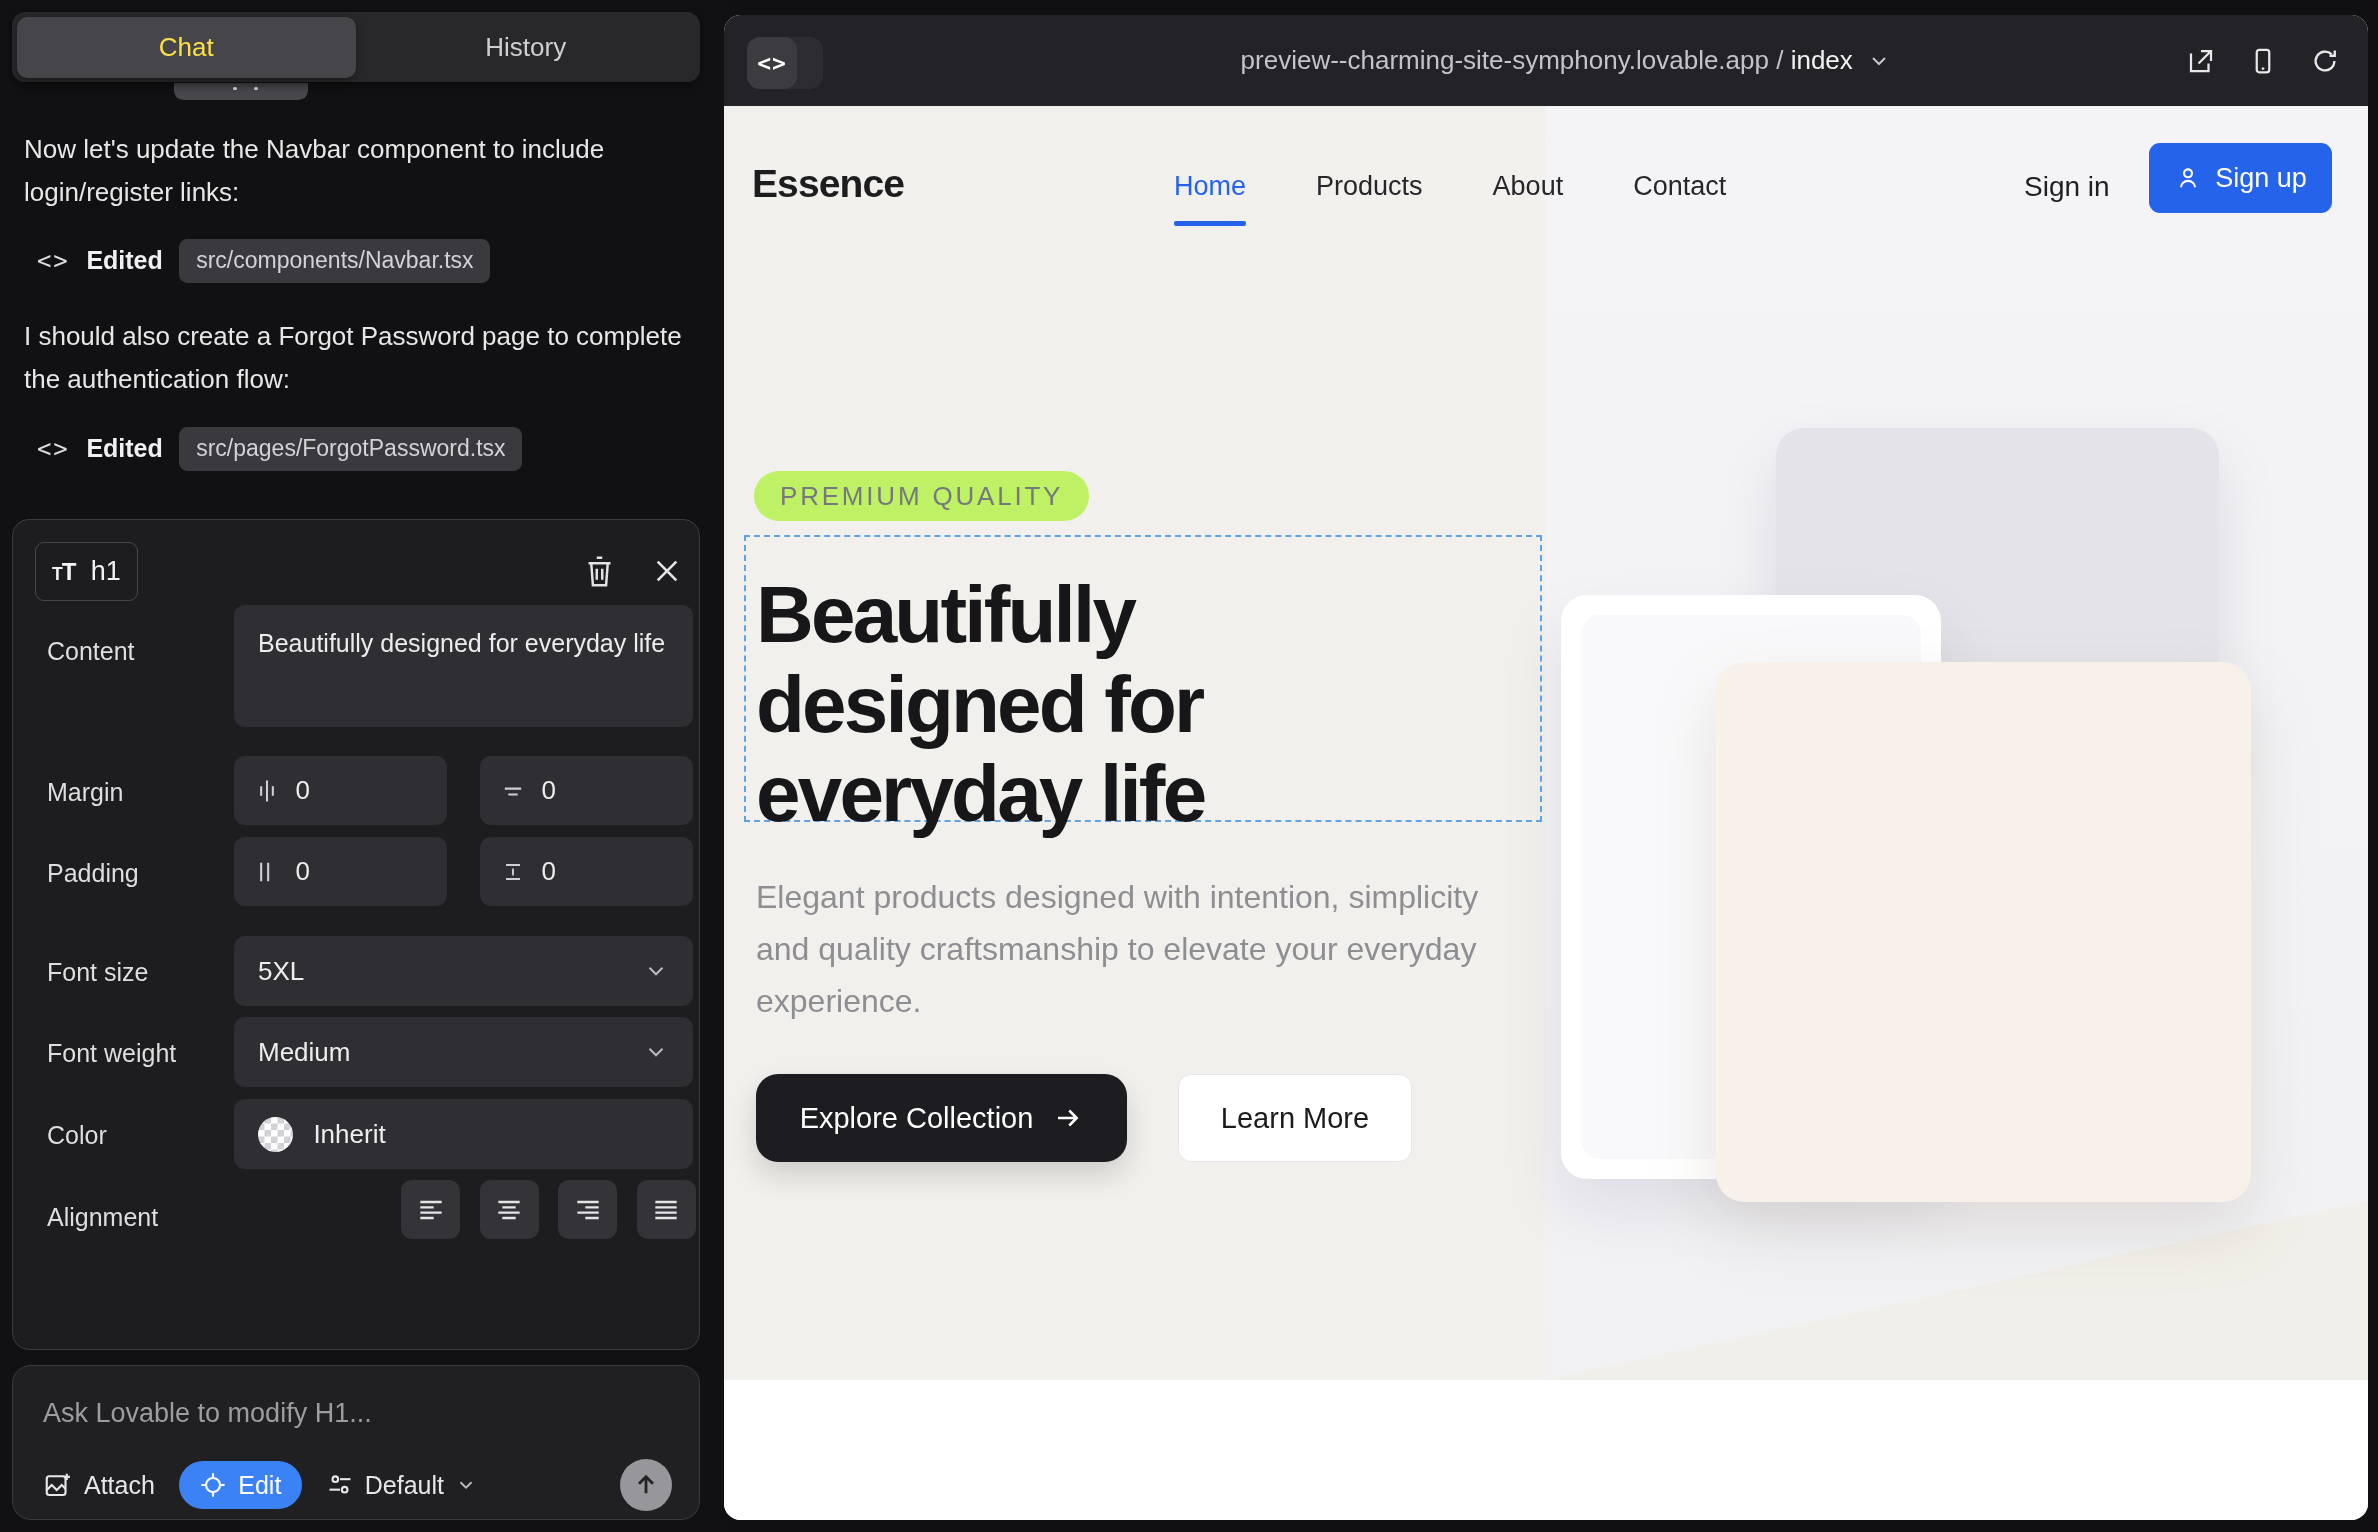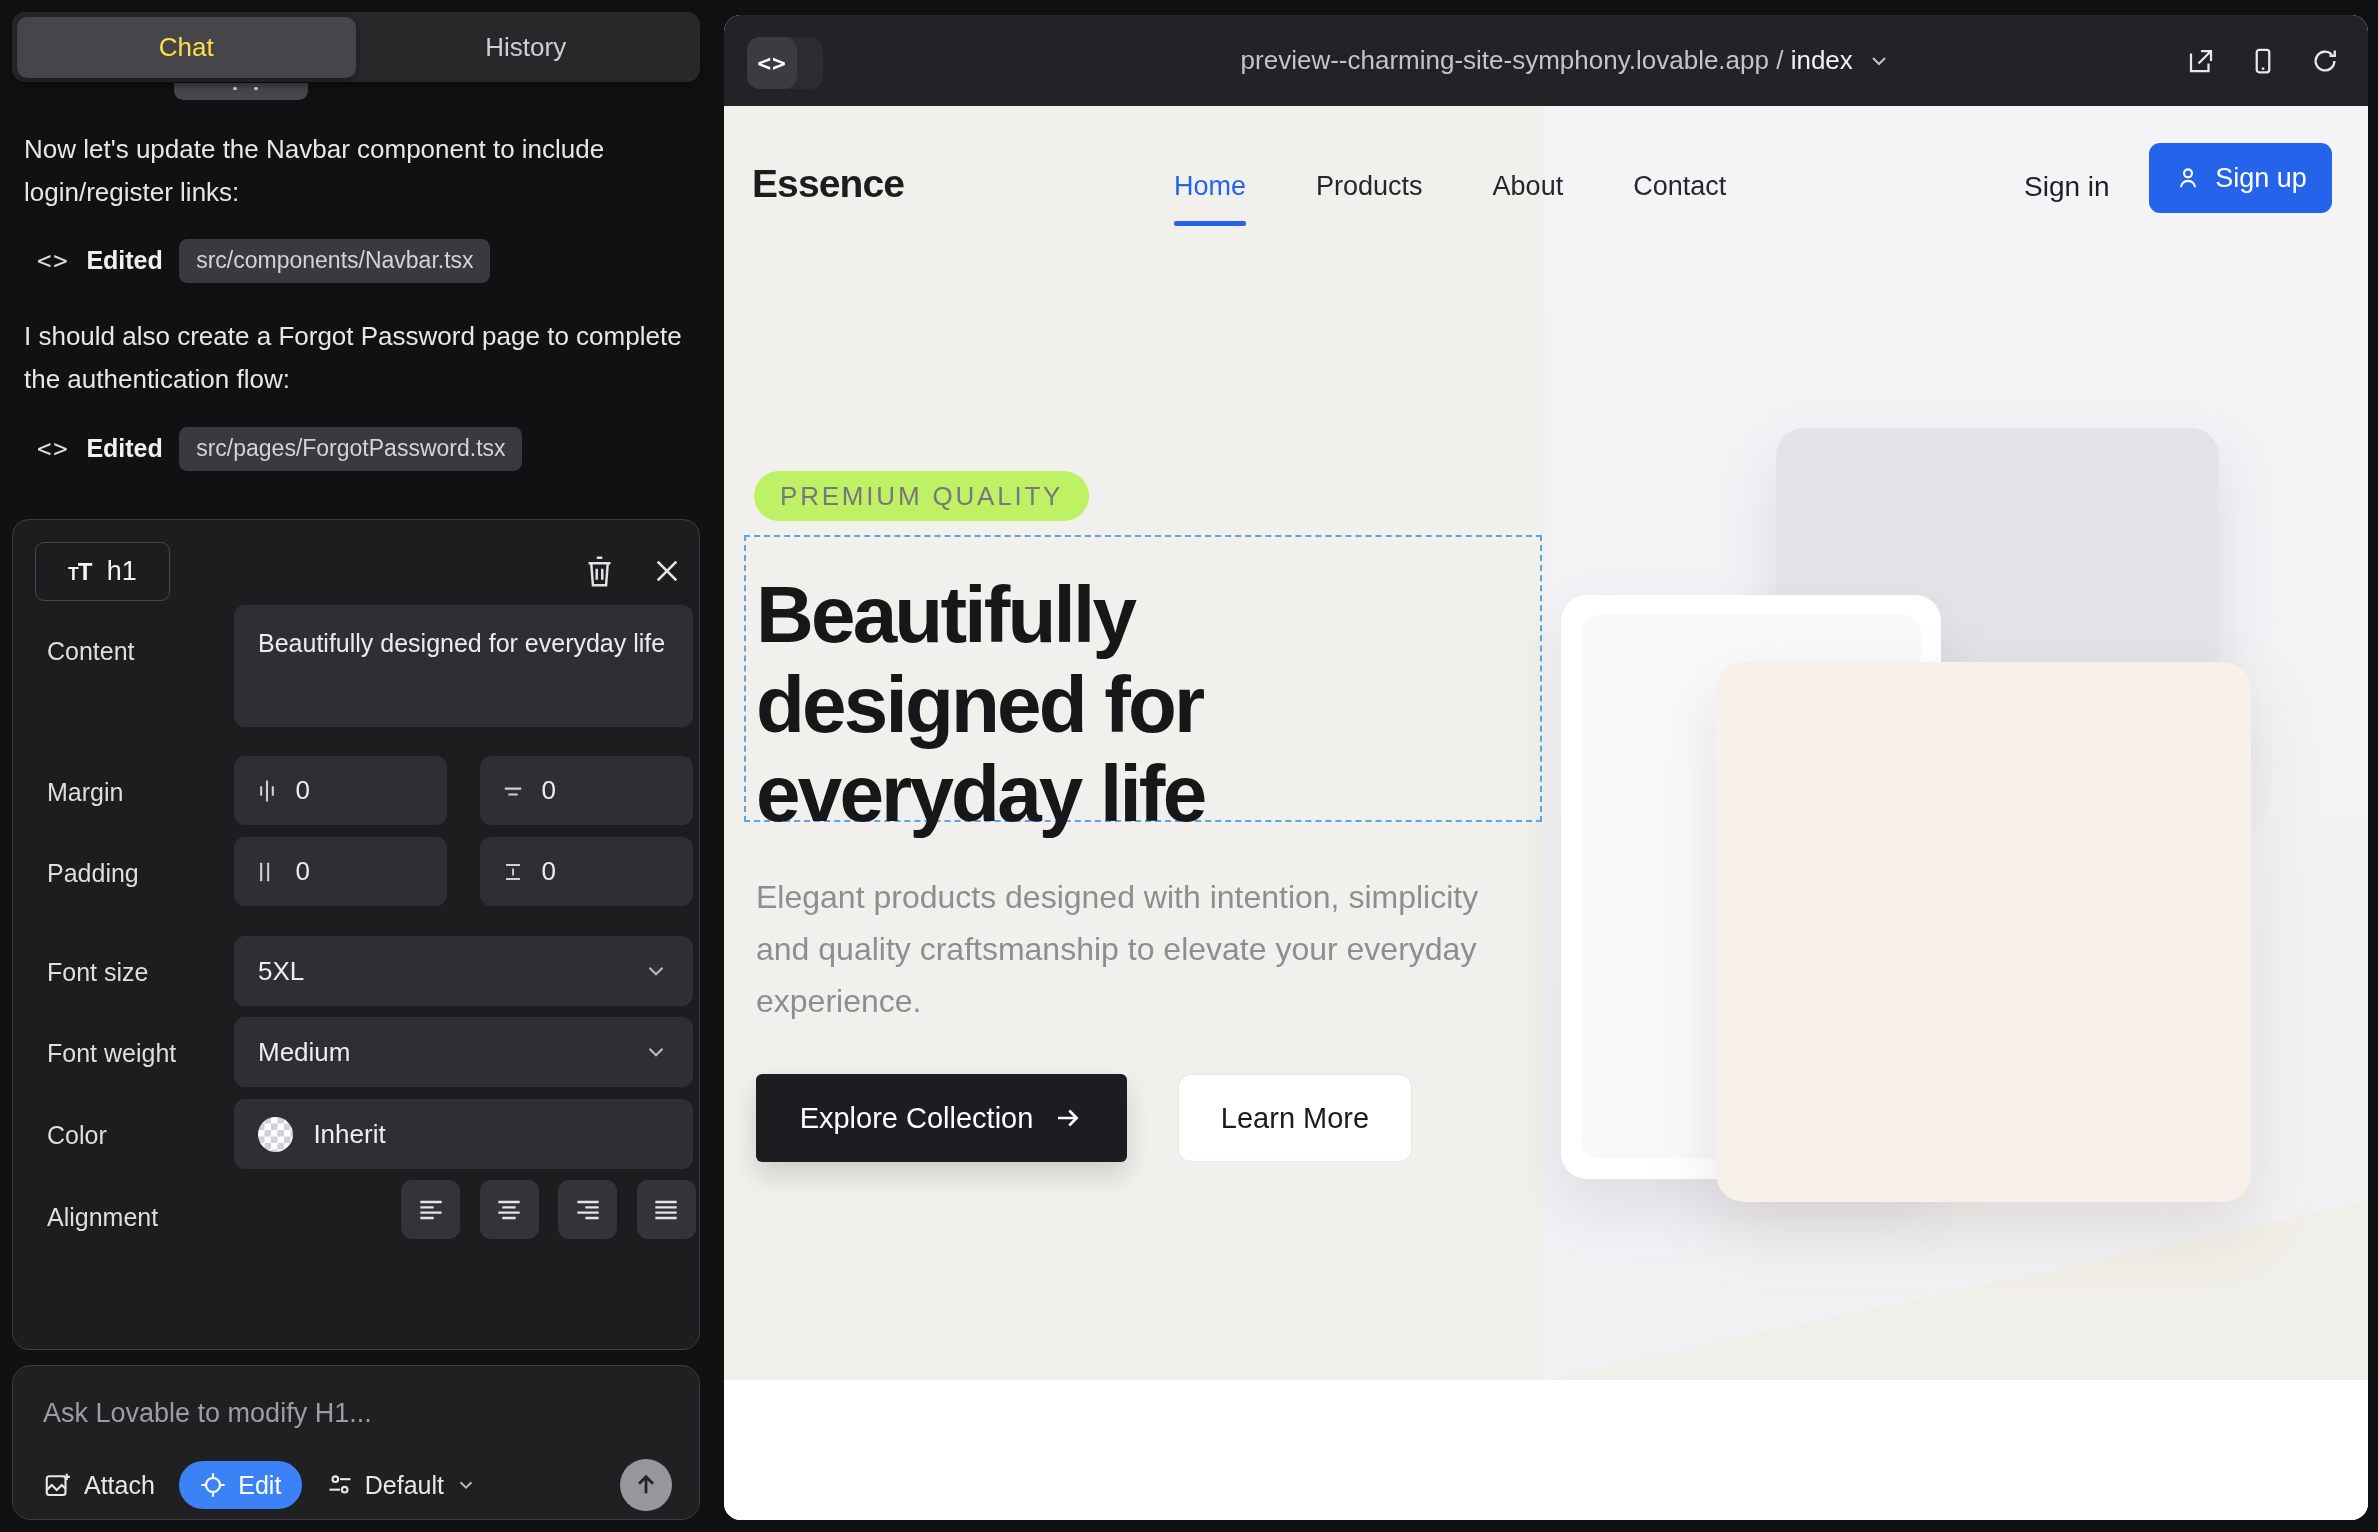--- a/index.html
+++ b/index.html
@@ -22,21 +22,21 @@
   .scroll-chip i.d1 { left:59px; } .scroll-chip i.d2 { left:80px; }
 
   .msg { left:24px; width:662px; color:#e7e7e8; font-size:26px; line-height:1.67; }
   .edited-row { left:37px; display:flex; align-items:center; gap:16.7px; }
   .code-glyph { color:#dcdcde; font-size:24px; letter-spacing:1.9px; font-family:"DejaVu Sans Mono", monospace; }
   .edited-label { color:#f0f0f2; font-size:25px; font-weight:700; }
   .file-chip { background:#3a3a3e; color:#d3d3d7; font-size:23px; padding:8.3px 16.7px; border-radius:8.3px; }
 
   .editor { left:12px; top:519px; width:688px; height:831px; background:#1d1d20;
             border:1.9px solid #3d3d41; border-radius:16.7px; }
-  .tag-pill { left:22px; top:22px; height:59px; padding:0 32px; border:1.9px solid #47474b; border-radius:9px;
+  .tag-pill { left:22px; top:22px; height:59px; padding:0 16px; border:1.9px solid #47474b; border-radius:9px;
               display:inline-flex; align-items:center; gap:15px; color:#f2f2f4; }
   .tag-pill .tt { font-size:24px; letter-spacing:-0.9px; font-weight:700; }
   .tag-pill .tt .sm { font-size:17.6px; }
   .tag-pill .tagname { font-size:27px; }
   .icon-btn { color:#e3e3e6; }
   .field-label { left:34px; font-size:25px; color:#dededf; }
   .f-input { background:#2f2f33; border-radius:11px; color:#ededef; display:flex; align-items:center; }
   .num-input { width:213px; height:69px; padding:0 18.6px; gap:15px; font-size:26px; }
   .sel-input { width:459px; height:70px; padding:0 24px; font-size:26px; justify-content:space-between; }
   .swatch { width:35px; height:35px; border-radius:50%; margin-right:20.4px;
@@ -101,21 +101,21 @@
                 color:#ffffff; font-size:27px; display:flex; align-items:center; justify-content:center; gap:13px; }
 
   .badge { left:30px; top:365px; height:50px; padding:0 26px; background:#bef264; border-radius:25px;
            display:inline-flex; align-items:center; font-size:26px; letter-spacing:2.8px; color:#77777e; }
   .selection { left:20.4px; top:429px; width:798px; height:287px; border:2.8px dashed #5ea3e6; }
   .hero-heading { left:32px; top:440px; width:779px; font-size:80px; font-weight:600; color:#17171a;
                   letter-spacing:-2.8px; line-height:1.12;margin-top:24px; }
   .hero-heading span { display:block; }
   .hero-desc { left:32px; top:766px; width:742px; font-size:32px; color:#8e8e92; line-height:1.62; }
   .cta-row { left:32px; top:968px; display:flex; gap:51px; }
-  .cta-primary { width:371px; height:88px; background:#1d1d21; color:#ffffff; border-radius:6px;
+  .cta-primary { width:371px; height:88px; background:#1d1d21; color:#ffffff; border-radius:22px;
                  display:flex; align-items:center; justify-content:center; gap:20px; font-size:29px;
                  box-shadow:0 13px 28px rgba(0,0,0,.15); }
   .cta-secondary { width:234px; height:88px; background:#ffffff; color:#1b1b1e; border-radius:13px;
                    border:1.9px solid #e6e6e8; display:flex; align-items:center; justify-content:center;
                    font-size:29px; }
 
   svg { display:block; }
 </style>
 </head>
 <body>

